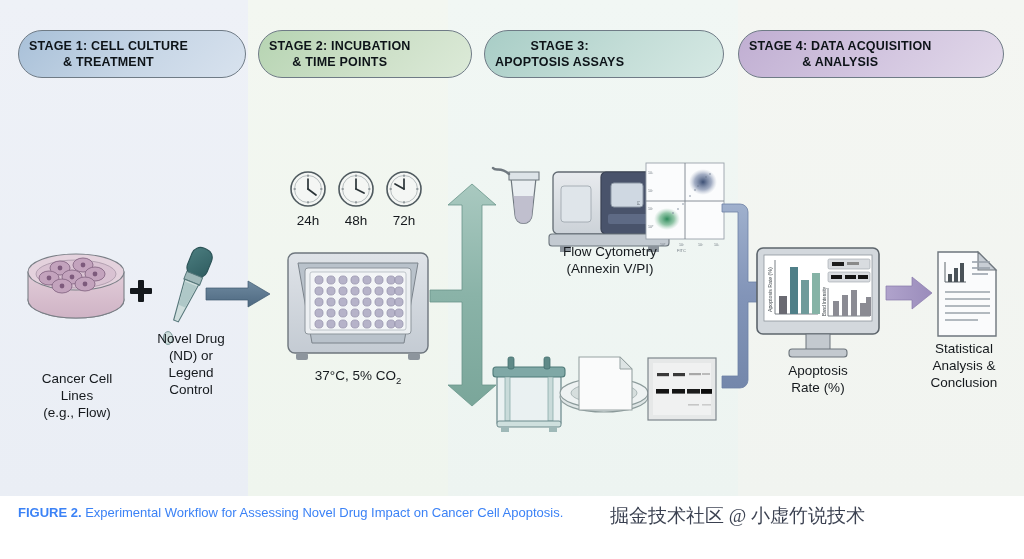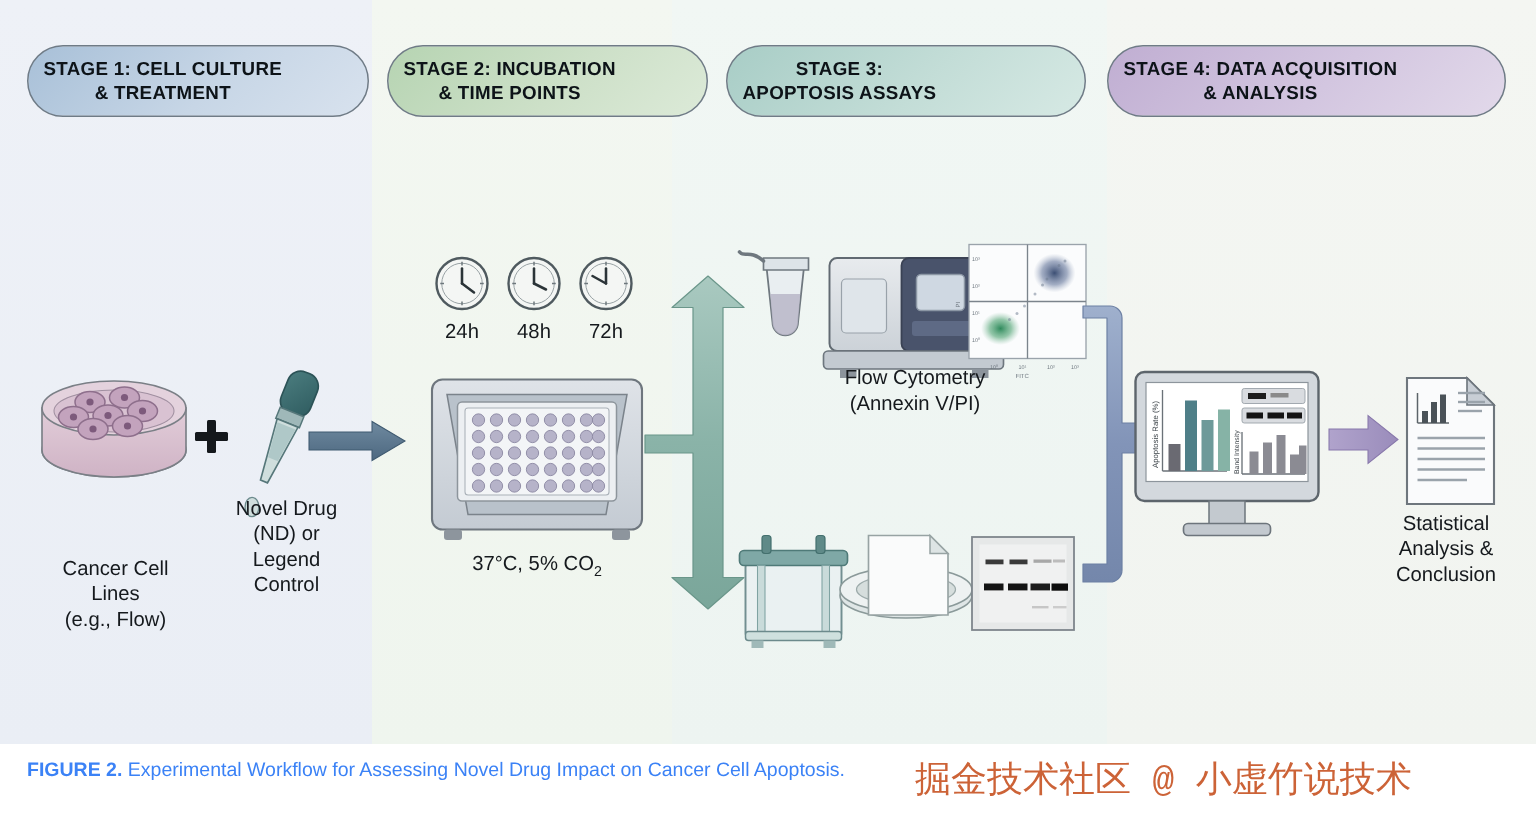--- a/index.html
+++ b/index.html
@@ -23,22 +23,22 @@
   #pill3{left:484px;width:240px;background:linear-gradient(135deg,#a8cdc6 0%,#c3ddd7 55%,#d6e9e4 100%);}
   #pill4{left:738px;width:266px;background:linear-gradient(135deg,#c0aed2 0%,#d3c6e0 55%,#e2d9ea 100%);}
 
   
   .cap{position:absolute;text-align:center;font-size:13.5px;color:#15191d;line-height:1.26;}
 
   
   #caption{position:absolute;left:18px;top:505px;width:990px;font-size:13px;color:#3b82f6;
            white-space:nowrap;}
   #caption b{font-weight:bold;}
-  #watermark{position:absolute;left:610px;top:503px;font-size:24px;color:#c2410c;opacity:.82;
-             white-space:nowrap;font-family:Liberation Mono, monospace;}
+  #watermark{position:absolute;left:610px;top:503px;font-size:19px;color:#0f172a;opacity:.82;
+             white-space:nowrap;font-family:Liberation Serif, serif;}
 
   
   #legend{position:absolute;left:898px;top:432px;font-size:11.5px;color:#1b1f23;line-height:1.42;}
 
   svg{display:block;overflow:visible;}
   .svglayer{position:absolute;left:0;top:0;width:1024px;height:496px;pointer-events:none;}
 </style>
 </head>
 <body>
 
@@ -432,20 +432,24 @@
   <div class="cap" style="left:288px;top:367px;width:140px;">
     <span>37°C, 5% CO</span><sub style="font-size:9.5px;">2</sub>
   </div>
 
   <div class="cap" style="left:498px;top:243px;width:224px;">
     <span>Flow Cytometry</span><br>
     <span>(Annexin V/PI)</span>
   </div>
 
 
+  <div class="cap" style="left:762px;top:362px;width:112px;">
+    <span>Apoptosis</span><br>
+    <span>Rate (%)</span>
+  </div>
 
   <div class="cap" style="left:908px;top:340px;width:112px;text-align:center;">
     <span>Statistical</span><br>
     <span>Analysis &amp;</span><br>
     <span>Conclusion</span>
   </div>
 
 
   <div id="caption"><b>FIGURE 2.</b><span> Experimental Workflow for Assessing Novel Drug Impact on Cancer Cell Apoptosis.</span></div>
   <div id="watermark">掘金技术社区 @ 小虚竹说技术</div>

